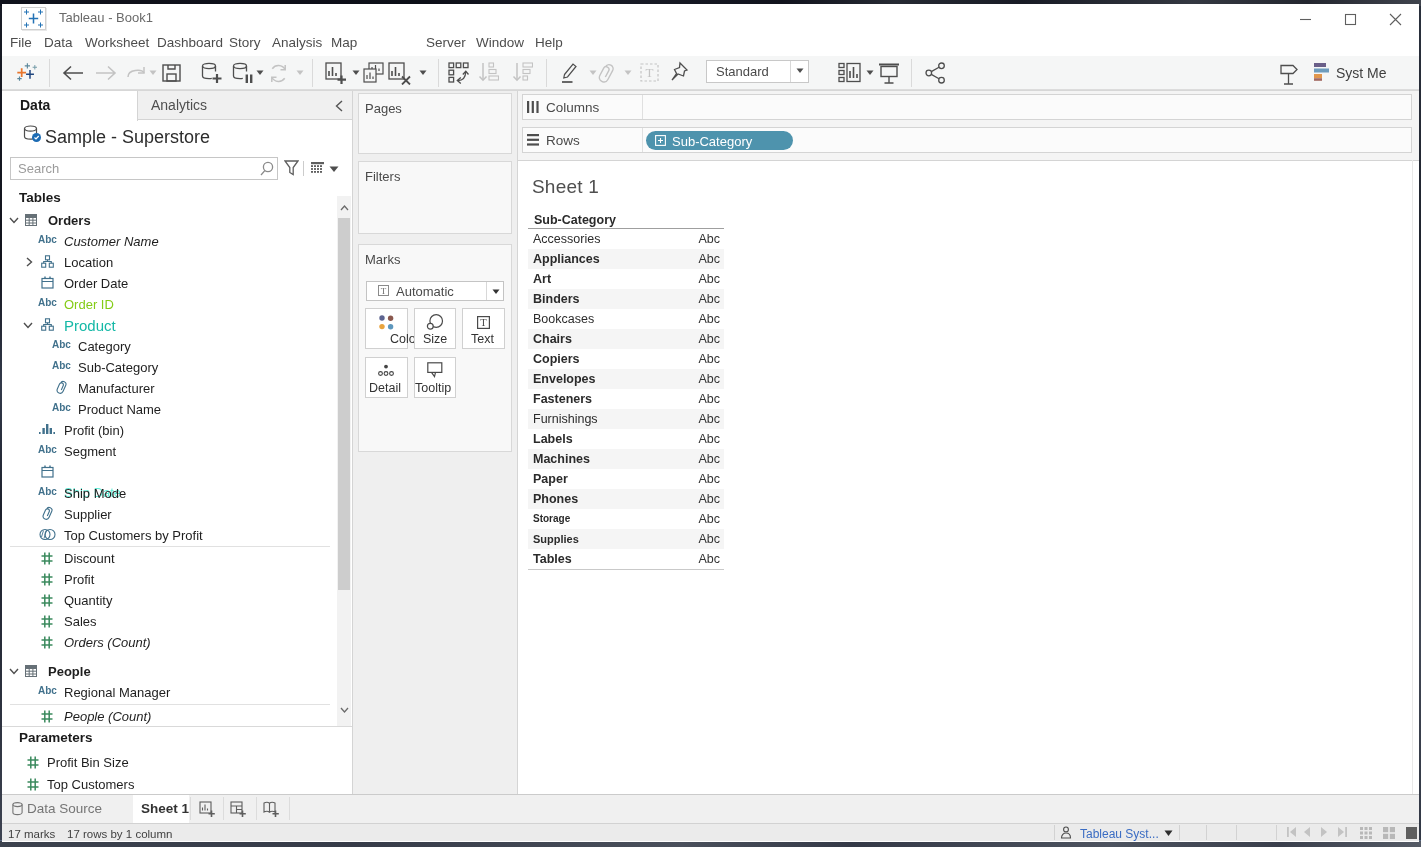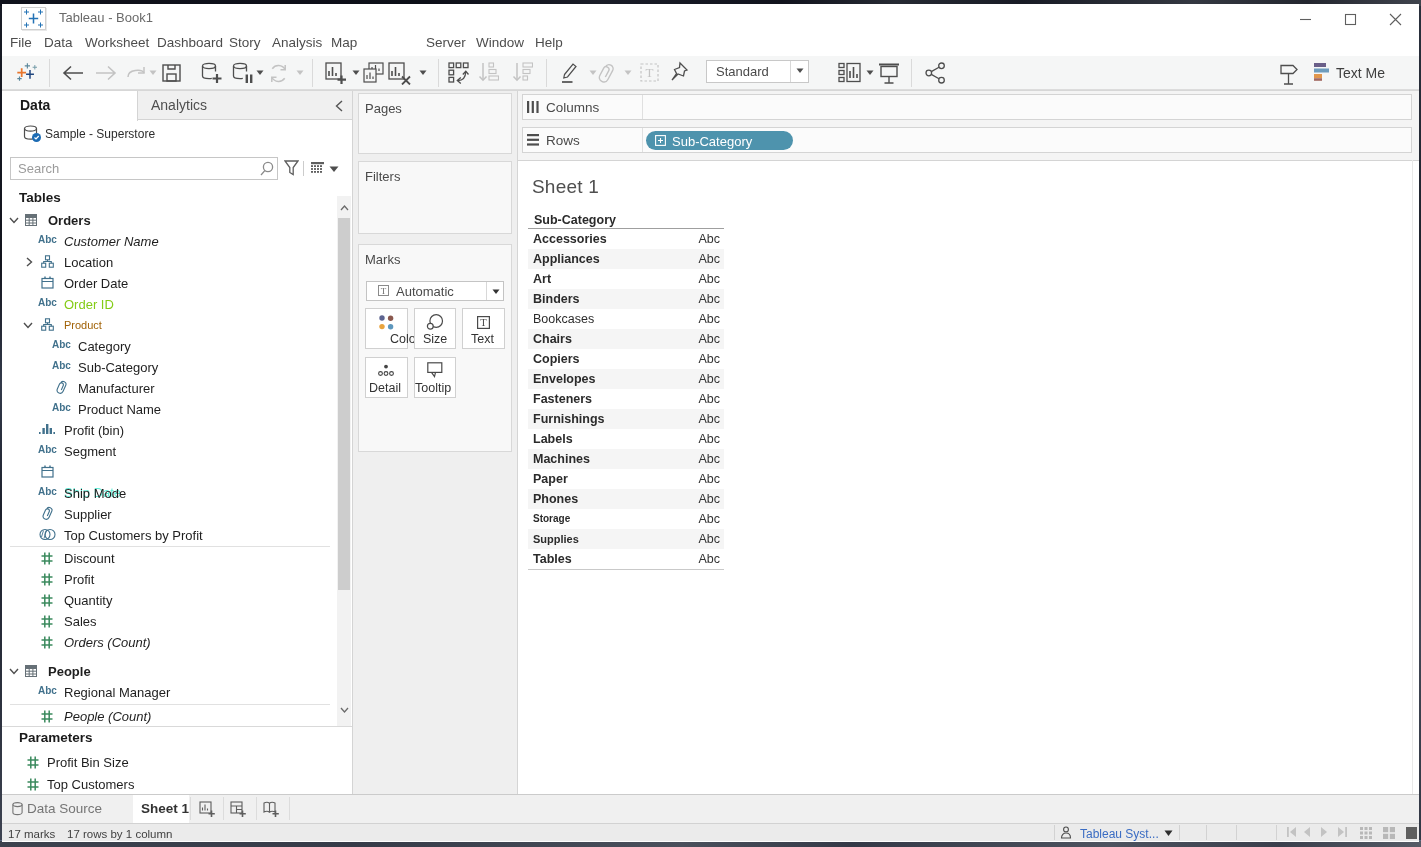--- a/index.html
+++ b/index.html
@@ -223,38 +223,38 @@
 <svg class="abs" style="left:1278px;top:61px" width="22" height="24" fill="none" stroke="#4e4e4e" stroke-width="1.3">
 <path d="M3 4.5 H15 L19 8.5 L15 12.5 H3 Z"></path>
     <path d="M10.5 12.5 V23 M6 23 H15"></path>
   </svg>
 <svg class="abs" style="left:1313px;top:63px" width="16" height="19" viewBox="0 0 16 19">
 <rect x="1" y="0" width="12" height="4" fill="#6a5f89"></rect>
 <rect x="1" y="5.5" width="15" height="4" fill="#6e9cbd"></rect>
 <rect x="1" y="11" width="8" height="4" fill="#e0964d"></rect>
 <rect x="1" y="15.2" width="8" height="2.6" fill="#a26860"></rect>
 </svg>
-<div class="abs" style="left:1336px;top:65px;font-size:14px;color:#3f3f3f;">Text Me</div>
+<div class="abs" style="left:1336px;top:65px;font-size:14px;color:#3f3f3f;">Syst Me</div>
 <div class="abs" style="left:2px;top:90px;width:1417px;height:1px;background:#d7d7d7;"></div>
 <div class="abs" style="left:2px;top:91px;width:351px;height:29px;background:#f0f0f0;border-bottom:1px solid #d4d4d4;"></div>
 <div class="abs" style="left:2px;top:91px;width:136px;height:30px;background:#fff;border-right:1px solid #d4d4d4;"></div>
 <div class="abs" style="left:20px;top:97px;font-size:14px;font-weight:bold;color:#1a1a1a;">Data</div>
 <div class="abs" style="left:151px;top:97px;font-size:14px;color:#4f4f4f;">Analytics</div>
 <svg class="abs" style="left:335px;top:100px" width="8" height="12" fill="none" stroke="#555" stroke-width="1.4">
     <path d="M7 1 L1.5 6 L7 11"></path>
   </svg>
 <svg class="abs" style="left:23px;top:125px" width="19" height="18" fill="none">
 <g stroke="#4e4e4e" stroke-width="1.2">
       <ellipse cx="7.5" cy="3.6" rx="6" ry="2.6"></ellipse>
       <path d="M1.5 3.6 V11.5 C1.5 13 4 14.1 7.5 14.1 C8.4 14.1 9.2 14 10 13.9 M13.5 3.6 V8"></path>
     </g>
 <circle cx="13.5" cy="12.5" r="4.5" fill="#1c6bb3"></circle>
 <path d="M11.5 12.5 L13 14 L15.7 11" stroke="#fff" stroke-width="1.2" fill="none"></path>
   </svg>
-<div class="abs" style="left:45px;top:127px;font-size:12px;color:#2d2d2d;">Sample - Superstore</div>
+<div class="abs" style="left:45px;top:127px;font-size:18px;color:#2d2d2d;">Sample - Superstore</div>
 <div class="abs" style="left:10px;top:157px;width:268px;height:23px;background:#fff;border:1px solid #c6c6c6;"></div>
 <div class="abs" style="left:18px;top:161px;font-size:13px;color:#9b9b9b;">Search</div>
 <svg class="abs" style="left:260px;top:161px" width="14" height="15" fill="none" stroke="#8a8a8a" stroke-width="1.3">
     <circle cx="8" cy="6" r="4.6"></circle>
     <path d="M4.8 9.6 L1 14"></path>
   </svg>
 <svg class="abs" style="left:284px;top:160px" width="15" height="16" fill="none" stroke="#5e5e5e" stroke-width="1.3">
     <path d="M1 1 H14 L9.2 7.5 V14.5 L5.8 12.5 V7.5 Z"></path>
   </svg>
 <div class="abs" style="left:303px;top:161px;width:1px;height:15px;background:#cccccc;"></div>
@@ -308,21 +308,21 @@
 <div class="abs row" style="left:64px;top:294px;font-size:13px;color:#84cc16;">Order ID</div>
 <svg class="abs" style="left:23px;top:322px" width="10" height="7" fill="none" stroke="#4e4e4e" stroke-width="1.4">
     <path d="M1 1 L5 5.5 L9 1"></path>
   </svg>
 <svg class="abs" style="left:41px;top:318px" width="13" height="13" fill="none" stroke="#41718c" stroke-width="1.1">
     <rect x="4.5" y="0.8" width="4" height="4"></rect>
     <rect x="0.7" y="8.2" width="4" height="4"></rect>
     <rect x="8.3" y="8.2" width="4" height="4"></rect>
     <path d="M6.5 4.8 V6.5 M2.7 8.2 V6.5 H10.3 V8.2"></path>
   </svg>
-<div class="abs row" style="left:64px;top:315px;font-size:11px;color:#a16207;">Product</div>
+<div class="abs row" style="left:64px;top:315px;font-size:15px;color:#14b8a6;">Product</div>
 <div class="abs ico-abc" style="left:52px;top:339px;">Abc</div>
 <div class="abs row" style="left:78px;top:336px;font-size:13px;color:#1e1e1e;">Category</div>
 <div class="abs ico-abc" style="left:52px;top:360px;">Abc</div>
 <div class="abs row" style="left:78px;top:357px;font-size:13px;color:#1e1e1e;">Sub-Category</div>
 <svg class="abs" style="left:54px;top:380px" width="15" height="15" fill="none" stroke="#41718c" stroke-width="1.1">
     <g transform="rotate(24 7.5 7.5)">
       <path d="M4.9 4 C4.9 2 6.3 1 7.7 1 C9.1 1 10.5 2 10.5 4 L10.5 10.3 C10.5 12.4 9.1 13.6 7.4 13.6 C5.7 13.6 4.3 12.4 4.3 10.3 L4.3 5.2 C4.3 4.1 5.2 3.2 6.3 3.2 C7.4 3.2 8.3 4.1 8.3 5.2 L8.3 9.8"></path>
     </g>
   </svg>
 <div class="abs row" style="left:78px;top:378px;font-size:13px;color:#1e1e1e;">Manufacturer</div>
@@ -489,21 +489,21 @@
 <svg class="abs" style="left:655px;top:135px" width="11" height="11" fill="none" stroke="#fff" stroke-width="1.1">
     <rect x="0.6" y="0.6" width="9.8" height="9.8"></rect>
     <path d="M5.5 3 V8 M3 5.5 H8"></path>
   </svg>
 <div class="abs" style="left:672px;top:134px;font-size:13px;color:#fff;">Sub-Category</div>
 <div class="abs" style="left:518px;top:160px;width:901px;height:634px;background:#fff;border-top:1px solid #d4d4d4;"></div>
 <div class="abs" style="left:1412px;top:160px;width:1px;height:634px;background:#e8e8e8;"></div>
 <div class="abs" style="left:532px;top:176px;font-size:19px;color:#4f4f4f;letter-spacing:0.2px;">Sheet 1</div>
 <div class="abs" style="left:534px;top:213px;font-size:12.5px;font-weight:bold;color:#2b2b2b;">Sub-Category</div>
 <div class="abs" style="left:528px;top:228px;width:196px;height:1px;background:#9f9f9f;"></div>
-<div class="abs" style="left:533px;top:229px;width:150px;height:20px;line-height:20px;font-size:12.5px;font-weight:bold;color:#2b2b2b;">Accessories</div>
+<div class="abs" style="left:533px;top:229px;width:150px;height:20px;line-height:20px;font-size:12.5px;font-weight:normal;color:#2b2b2b;">Accessories</div>
 <div class="abs" style="left:640px;top:229px;width:80px;height:20px;line-height:20px;font-size:12.5px;color:#333;text-align:right;">Abc</div>
 <div class="abs" style="left:528px;top:249px;width:196px;height:20px;background:#f5f5f5;"></div>
 <div class="abs" style="left:533px;top:249px;width:150px;height:20px;line-height:20px;font-size:12.5px;font-weight:bold;color:#2b2b2b;">Appliances</div>
 <div class="abs" style="left:640px;top:249px;width:80px;height:20px;line-height:20px;font-size:12.5px;color:#333;text-align:right;">Abc</div>
 <div class="abs" style="left:533px;top:269px;width:150px;height:20px;line-height:20px;font-size:12.5px;font-weight:bold;color:#2b2b2b;">Art</div>
 <div class="abs" style="left:640px;top:269px;width:80px;height:20px;line-height:20px;font-size:12.5px;color:#333;text-align:right;">Abc</div>
 <div class="abs" style="left:528px;top:289px;width:196px;height:20px;background:#f5f5f5;"></div>
 <div class="abs" style="left:533px;top:289px;width:150px;height:20px;line-height:20px;font-size:12.5px;font-weight:bold;color:#2b2b2b;">Binders</div>
 <div class="abs" style="left:640px;top:289px;width:80px;height:20px;line-height:20px;font-size:12.5px;color:#333;text-align:right;">Abc</div>
 <div class="abs" style="left:533px;top:309px;width:150px;height:20px;line-height:20px;font-size:12.5px;font-weight:normal;color:#2b2b2b;">Bookcases</div>
@@ -512,21 +512,21 @@
 <div class="abs" style="left:533px;top:329px;width:150px;height:20px;line-height:20px;font-size:12.5px;font-weight:bold;color:#2b2b2b;">Chairs</div>
 <div class="abs" style="left:640px;top:329px;width:80px;height:20px;line-height:20px;font-size:12.5px;color:#333;text-align:right;">Abc</div>
 <div class="abs" style="left:533px;top:349px;width:150px;height:20px;line-height:20px;font-size:12.5px;font-weight:bold;color:#2b2b2b;">Copiers</div>
 <div class="abs" style="left:640px;top:349px;width:80px;height:20px;line-height:20px;font-size:12.5px;color:#333;text-align:right;">Abc</div>
 <div class="abs" style="left:528px;top:369px;width:196px;height:20px;background:#f5f5f5;"></div>
 <div class="abs" style="left:533px;top:369px;width:150px;height:20px;line-height:20px;font-size:12.5px;font-weight:bold;color:#2b2b2b;">Envelopes</div>
 <div class="abs" style="left:640px;top:369px;width:80px;height:20px;line-height:20px;font-size:12.5px;color:#333;text-align:right;">Abc</div>
 <div class="abs" style="left:533px;top:389px;width:150px;height:20px;line-height:20px;font-size:12.5px;font-weight:bold;color:#2b2b2b;">Fasteners</div>
 <div class="abs" style="left:640px;top:389px;width:80px;height:20px;line-height:20px;font-size:12.5px;color:#333;text-align:right;">Abc</div>
 <div class="abs" style="left:528px;top:409px;width:196px;height:20px;background:#f5f5f5;"></div>
-<div class="abs" style="left:533px;top:409px;width:150px;height:20px;line-height:20px;font-size:12.5px;font-weight:bold;color:#2b2b2b;">Furnishings</div>
+<div class="abs" style="left:533px;top:409px;width:150px;height:20px;line-height:20px;font-size:12.5px;font-weight:normal;color:#2b2b2b;">Furnishings</div>
 <div class="abs" style="left:640px;top:409px;width:80px;height:20px;line-height:20px;font-size:12.5px;color:#333;text-align:right;">Abc</div>
 <div class="abs" style="left:533px;top:429px;width:150px;height:20px;line-height:20px;font-size:12.5px;font-weight:bold;color:#2b2b2b;">Labels</div>
 <div class="abs" style="left:640px;top:429px;width:80px;height:20px;line-height:20px;font-size:12.5px;color:#333;text-align:right;">Abc</div>
 <div class="abs" style="left:528px;top:449px;width:196px;height:20px;background:#f5f5f5;"></div>
 <div class="abs" style="left:533px;top:449px;width:150px;height:20px;line-height:20px;font-size:12.5px;font-weight:bold;color:#2b2b2b;">Machines</div>
 <div class="abs" style="left:640px;top:449px;width:80px;height:20px;line-height:20px;font-size:12.5px;color:#333;text-align:right;">Abc</div>
 <div class="abs" style="left:533px;top:469px;width:150px;height:20px;line-height:20px;font-size:12.5px;font-weight:bold;color:#2b2b2b;">Paper</div>
 <div class="abs" style="left:640px;top:469px;width:80px;height:20px;line-height:20px;font-size:12.5px;color:#333;text-align:right;">Abc</div>
 <div class="abs" style="left:528px;top:489px;width:196px;height:20px;background:#f5f5f5;"></div>
 <div class="abs" style="left:533px;top:489px;width:150px;height:20px;line-height:20px;font-size:12.5px;font-weight:bold;color:#2b2b2b;">Phones</div>

